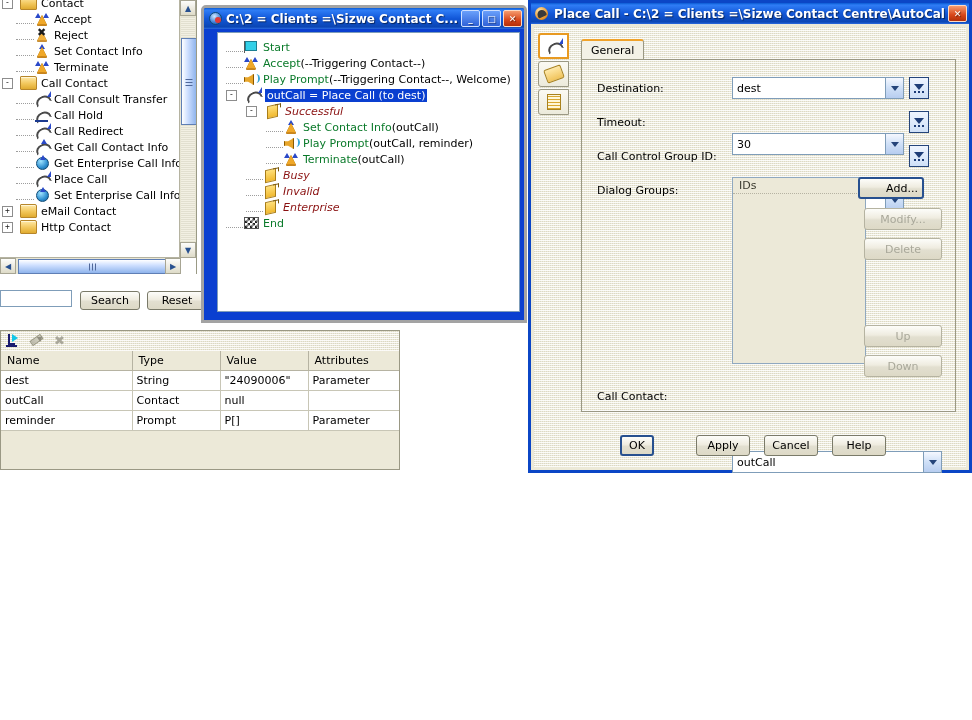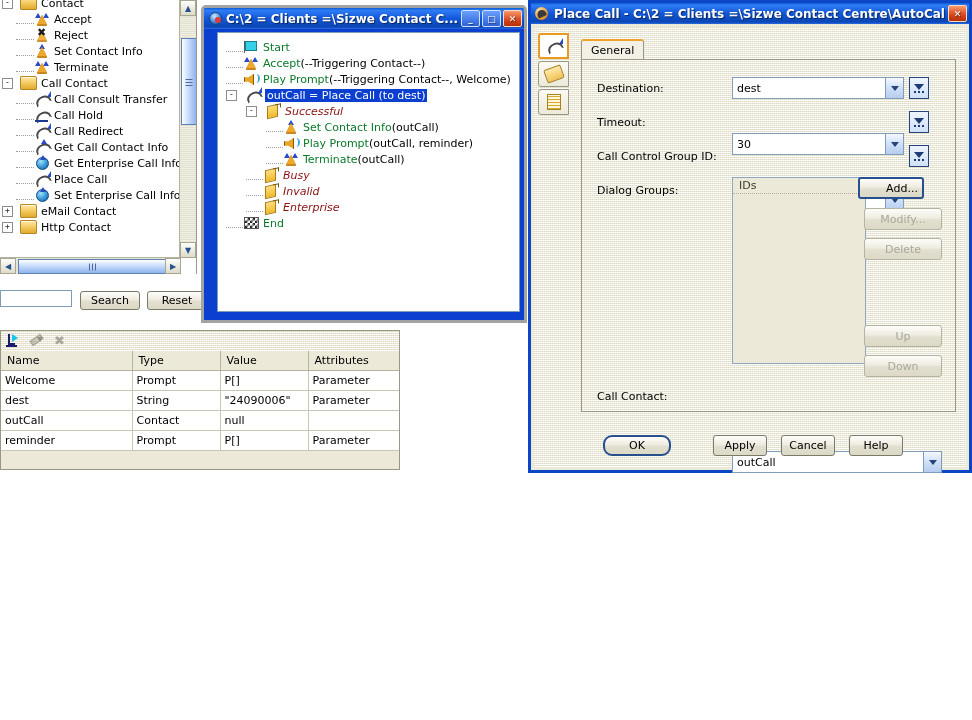--- a/index.html
+++ b/index.html
@@ -575,21 +575,21 @@
       </div>
       <div class="abs combo" style="left:150px;top:325px;width:210px;">
         <span>outCall</span>
         <span class="cbtn">
             <span class="chev"></span>
           </span>
       </div>
     </div>
 
     <div id="footer-buttons" class="abs" style="left:0;top:408px;width:438px;display:flex;justify-content:center;gap:14px;">
-        <div class="btn def" style="width: 68px; height: 21px; border-radius: 9px;">
+        <div class="btn def" style="width: 34px; height: 21px;">
           <span>OK</span>
         </div>
         <div class="btn" style="width: 54px; height: 21px; margin-left: 28px;">
           <span>Apply</span>
         </div>
         <div class="btn" style="width: 54px; height: 21px;">
           <span>Cancel</span>
         </div>
         <div class="btn" style="width: 54px; height: 21px;">
           <span>Help</span>
@@ -616,26 +616,20 @@
         </colgroup>
       <thead>
           <tr id="var-head">
             <th>Name</th>
             <th>Type</th>
             <th>Value</th>
             <th>Attributes</th>
           </tr>
         </thead>
       <tbody id="var-body">
-          <tr>
-            <td>Welcome</td>
-            <td>Prompt</td>
-            <td>P[]</td>
-            <td>Parameter</td>
-          </tr>
           <tr>
             <td>dest</td>
             <td>String</td>
             <td>"24090006"</td>
             <td>Parameter</td>
           </tr>
           <tr>
             <td>outCall</td>
             <td>Contact</td>
             <td>null</td>

